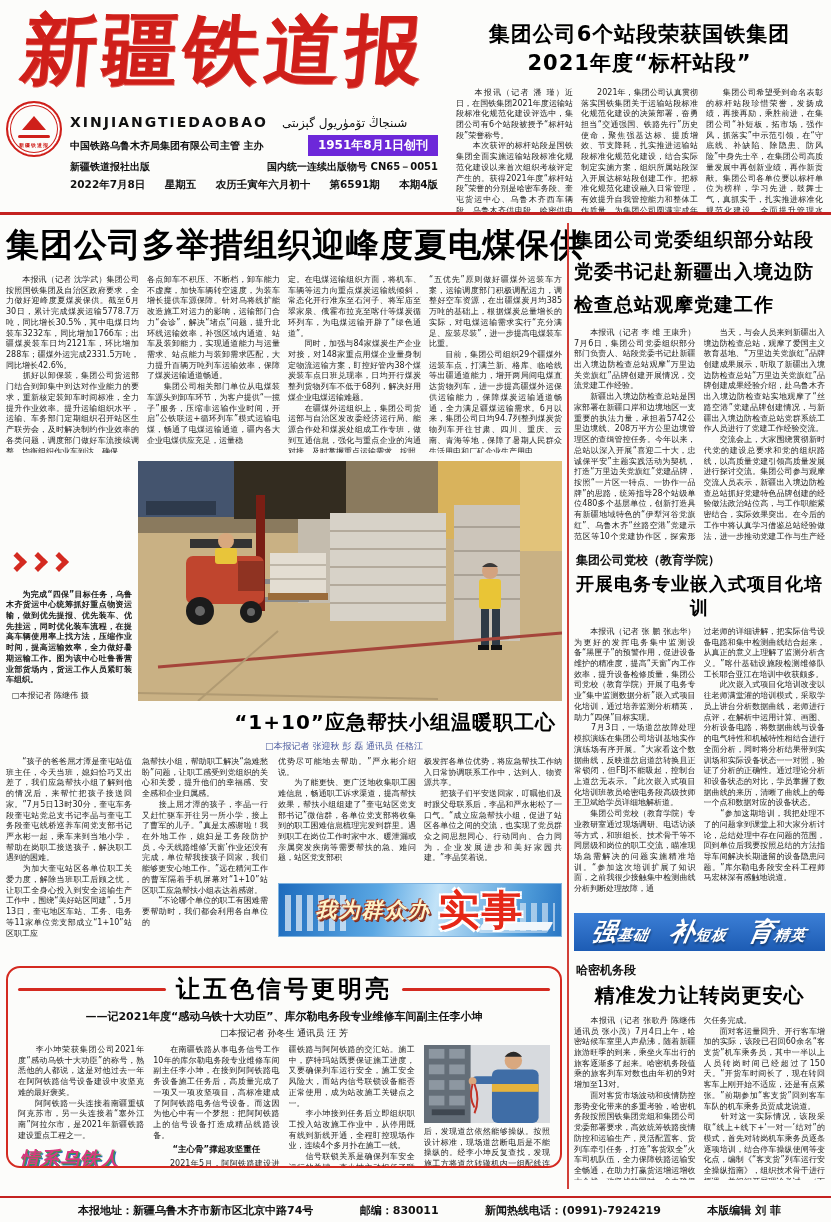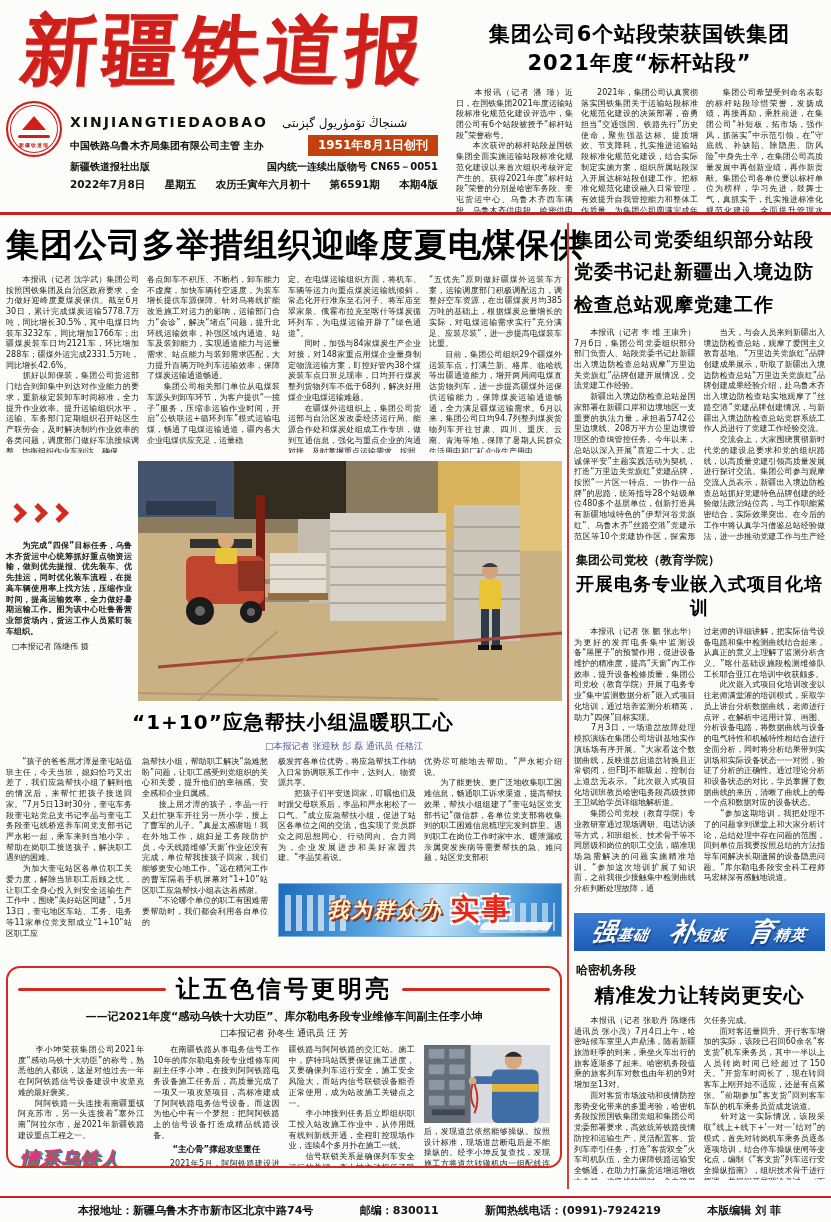--- a/index.html
+++ b/index.html
@@ -21,62 +21,62 @@
   .mast-info-row { display:flex; margin-top:4px; gap:8px; }
   .mast-logo { width:56px; height:56px; flex:none; border:2px solid #cf1f1a; border-radius:50%; position:relative; margin-top:4px; box-shadow:inset 0 0 0 2px #fff, inset 0 0 0 3px #cf1f1a; }
   .mast-logo .mtn { position:absolute; left:50%; top:13px; transform:translateX(-50%); width:0; height:0; border-left:12px solid transparent; border-right:12px solid transparent; border-bottom:14px solid #cf1f1a; }
   .mast-logo .rail { position:absolute; left:10px; right:10px; top:32px; height:3px; background:#cf1f1a; border-radius:2px; }
   .mast-logo .logo-text { position:absolute; left:0; right:0; bottom:7px; text-align:center; font-size:5px; color:#cf1f1a; font-weight:700; letter-spacing:1px; }
   .mast-lines { flex:1; }
   .latin-row { display:flex; align-items:baseline; gap:14px; margin-bottom:5px; }
   .pinyin { font-size:14px; font-weight:700; letter-spacing:2px; color:#111; }
   .uyghur { font-size:12px; direction:rtl; color:#111;margin-top:19px; }
   .info-row { display:flex; align-items:center; gap:10px; font-size:10px; font-weight:600; color:#111; margin-bottom:4px; justify-content:space-between; padding-right:4px; }
-  .founded-badge { background:#c2410c; color:#fff; padding:2px 10px; font-size:12px; font-weight:700; }
+  .founded-badge { background:#6d28d9; color:#fff; padding:2px 10px; font-size:12px; font-weight:700; }
   .date-row { gap:4px; justify-content:space-between; font-size:10.5px; }
 
   .mast-right { flex:1; padding:14px 2px 0 14px; }
   .bench-headline { font-size:21px; font-weight:900; text-align:center; line-height:1.4; letter-spacing:1px; color:#000; }
   .bench-body { margin-top:9px; height:134px; }
 
   .red-rule { height:3px; background:#c42220; margin:0; }
 
   
   .main { display:flex; padding:8px 6px 0 6px; height:974px; }
   .left-zone { width:556px; flex:none; }
   .v-divider { width:2px; background:#d24038; margin:0 5px; }
   .right-zone { flex:1; overflow:hidden; }
 
   
   .coal-headline { font-size:33px; font-weight:900; letter-spacing:1px; white-space:nowrap; color:#000; text-align:center; }
   .coal-body { margin-top:7px; height:178px; }
 
   
-  .photo-row { display:flex; gap:6px; margin-top:8px; height:240px; }
+  .photo-row { display:flex; gap:6px; margin-top:8px; height:240px;align-items:flex-end; }
   .caption-col { width:126px; flex:none; }
   .chevrons { margin:44px 0 14px 4px; height:22px; }
   .chevrons i { display:inline-block; width:14px; height:14px; border-top:5px solid #d42a20; border-right:5px solid #d42a20; transform:rotate(45deg); margin-right:7px; }
   .caption { font-weight:600; }
   .credit { font-size:8px; margin-top:4px; padding-left:6px; color:#222; }
   .news-photo { width:424px; height:240px; flex:none; display:block; }
 
   
   .help-head { margin:8px 0 4px 126px; width:424px; }
-  .help-headline { font-size:20px; font-weight:900; text-align:left; color:#000; letter-spacing:1px; }
+  .help-headline { font-size:20px; font-weight:900; text-align:right; color:#000; letter-spacing:1px; }
   .help-byline { margin-top:4px; }
   .help-body { display:flex; gap:10px; height:200px; margin-top:4px; }
   .hcol { width:126px; flex:none; height:100%; }
   .help-right { flex:1; }
   .help-right .cols { height:120px; }
   .people-banner { position:relative; height:54px; margin-top:6px; border:1px solid #7fb3df; background:linear-gradient(100deg,#1d6bbd 0%,#5aa7e3 35%,#c2e3f8 55%,#4f9cd9 85%,#2a77c4 100%); overflow:hidden; display:flex; align-items:center; justify-content:center; gap:8px; }
   .people-banner .city { position:absolute; left:6px; bottom:5px; width:64px; height:36px; background:repeating-linear-gradient(90deg, rgba(255,255,255,.8) 0 6px, transparent 6px 11px); opacity:.8; }
   .people-banner .city.r { left:auto; right:6px; width:46px; height:28px; opacity:.65; }
   .people-banner .train { position:absolute; right:10px; bottom:6px; width:70px; height:8px; background:#f2f7fb; border-radius:6px 2px 2px 6px; transform:skewX(-30deg); box-shadow:0 3px 0 rgba(255,255,255,.45); }
   .pb-main { position:relative; font-size:21px; font-weight:900; font-style:italic; color:#fdf3c8; text-shadow:1px 1px 0 #a8402a, 2px 2px 0 #7c2f20, -1px -1px 0 #a8402a; letter-spacing:2px; }
-  .pb-accent { position:relative; font-size:29px; font-weight:900; color:#e62717; text-shadow:2px 2px 0 #fff, -2px -2px 0 #fff, 2px -2px 0 #fff, -2px 2px 0 #fff; letter-spacing:2px;text-align:center; }
+  .pb-accent { position:relative; font-size:41px; font-weight:900; color:#e62717; text-shadow:2px 2px 0 #fff, -2px -2px 0 #fff, 2px -2px 0 #fff, -2px 2px 0 #fff; letter-spacing:2px;text-align:center; }
 
   
   .signal-box { margin-top:9px; border:2px solid #d42a20; border-radius:14px; padding:5px 10px 10px 10px; height:202px; overflow:hidden; }
   .sig-headrow { display:flex; align-items:center; gap:10px; }
   .sig-line { flex:1; height:3px; background:#d42a20; border-radius:2px; }
   .sig-headline { font-size:24px; font-weight:900; letter-spacing:3px; color:#000; white-space:nowrap; }
   .sig-subtitle { font-size:11px; font-weight:700; text-align:center; margin-top:4px; color:#111; }
   .sig-byline { margin-top:3px; }
   .sig-body { display:flex; gap:9px; margin-top:5px; height:138px; }
   .scol { flex:1; overflow:hidden; }
@@ -241,24 +241,24 @@
           <div class="byline blue help-byline">□本报记者 张迎秋 彭 磊 通讯员 任格江</div>
         </div>
         <div class="help-body">
           <div class="hcol bodytext">　　“孩子的爸爸屈才潭是奎屯站值班主任，今天当班，媳妇恰巧又出差了，我们应急帮扶小组了解到他的情况后，来帮忙把孩子接送回家。”7月5日13时30分，奎屯车务段奎屯站党总支书记李晶与奎屯工务段奎屯线桥巡养车间党支部书记严永彬一起，乘车来到当地小学，帮助在岗职工接送孩子，解决职工遇到的困难。
 　　为加大奎屯站区各单位职工关爱力度，解除当班职工后顾之忧，让职工全身心投入到安全运输生产工作中，围绕“美好站区同建”，5月13日，奎屯地区车站、工务、电务等11家单位党支部成立“1+10”站区职工应</div>
           <div class="hcol bodytext">急帮扶小组，帮助职工解决“急难愁盼”问题，让职工感受到党组织的关心和关爱，提升他们的幸福感、安全感和企业归属感。
 　　接上屈才潭的孩子，李晶一行又赶忙驱车开往另一所小学，接上了曹军的儿子。“真是太感谢啦！我在外地工作，媳妇是工务段防护员，今天线路维修‘天窗’作业还没有完成，单位帮我接孩子回家，我们能够更安心地工作。”远在精河工作的曹军隔着手机屏幕对“1+10”站区职工应急帮扶小组表达着感谢。
 　　“不论哪个单位的职工有困难需要帮助时，我们都会利用各自单位的</div>
           <div class="help-right">
             <div class="cols">
+              <div class="col bodytext">优势尽可能地去帮助。”严永彬介绍说。
+　　为了能更快、更广泛地收集职工困难信息，畅通职工诉求渠道，提高帮扶效果，帮扶小组组建了“奎屯站区党支部书记”微信群，各单位党支部将收集到的职工困难信息梳理完发到群里。遇到职工在岗位工作时家中水、暖泄漏或亲属突发疾病等需要帮扶的急、难问题，站区党支部积</div>
               <div class="col bodytext">极发挥各单位优势，将应急帮扶工作纳入日常协调联系工作中，达到人、物资源共享。
 　　把孩子们平安送回家，叮嘱他们及时跟父母联系后，李晶和严永彬松了一口气。“成立应急帮扶小组，促进了站区各单位之间的交流，也实现了党员群众之间思想同心、行动同向、合力同为，企业发展进步和美好家园共建。”李晶笑着说。</div>
-              <div class="col bodytext">优势尽可能地去帮助。”严永彬介绍说。
-　　为了能更快、更广泛地收集职工困难信息，畅通职工诉求渠道，提高帮扶效果，帮扶小组组建了“奎屯站区党支部书记”微信群，各单位党支部将收集到的职工困难信息梳理完发到群里。遇到职工在岗位工作时家中水、暖泄漏或亲属突发疾病等需要帮扶的急、难问题，站区党支部积</div>
             </div>
             <div class="people-banner">
               <span class="city"></span>
               <span class="city r"></span>
               <span class="train"></span>
               <span class="pb-main">我为群众办</span>
               <span class="pb-accent">实事</span>
             </div>
           </div>
         </div>

